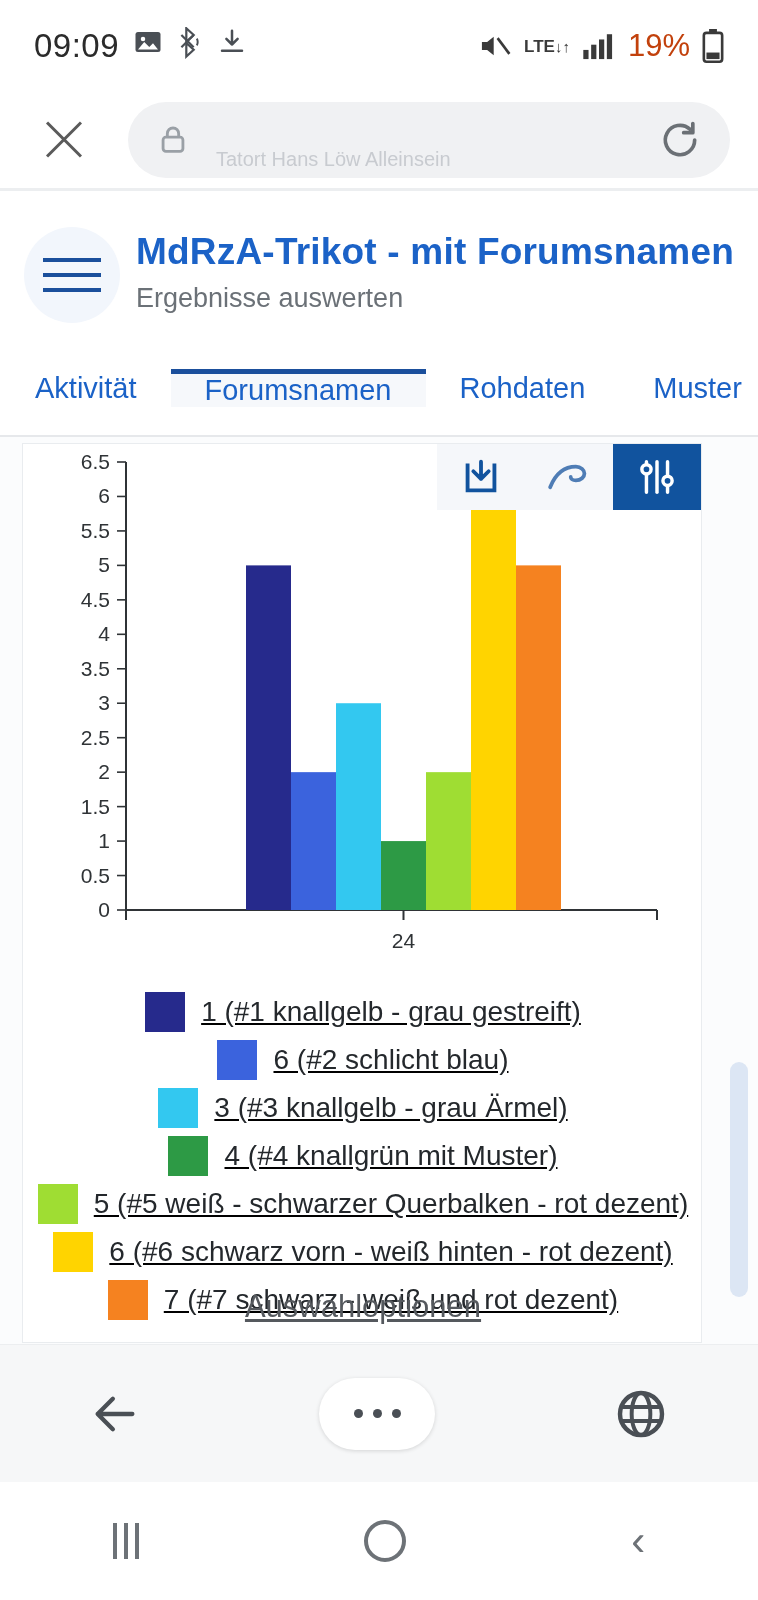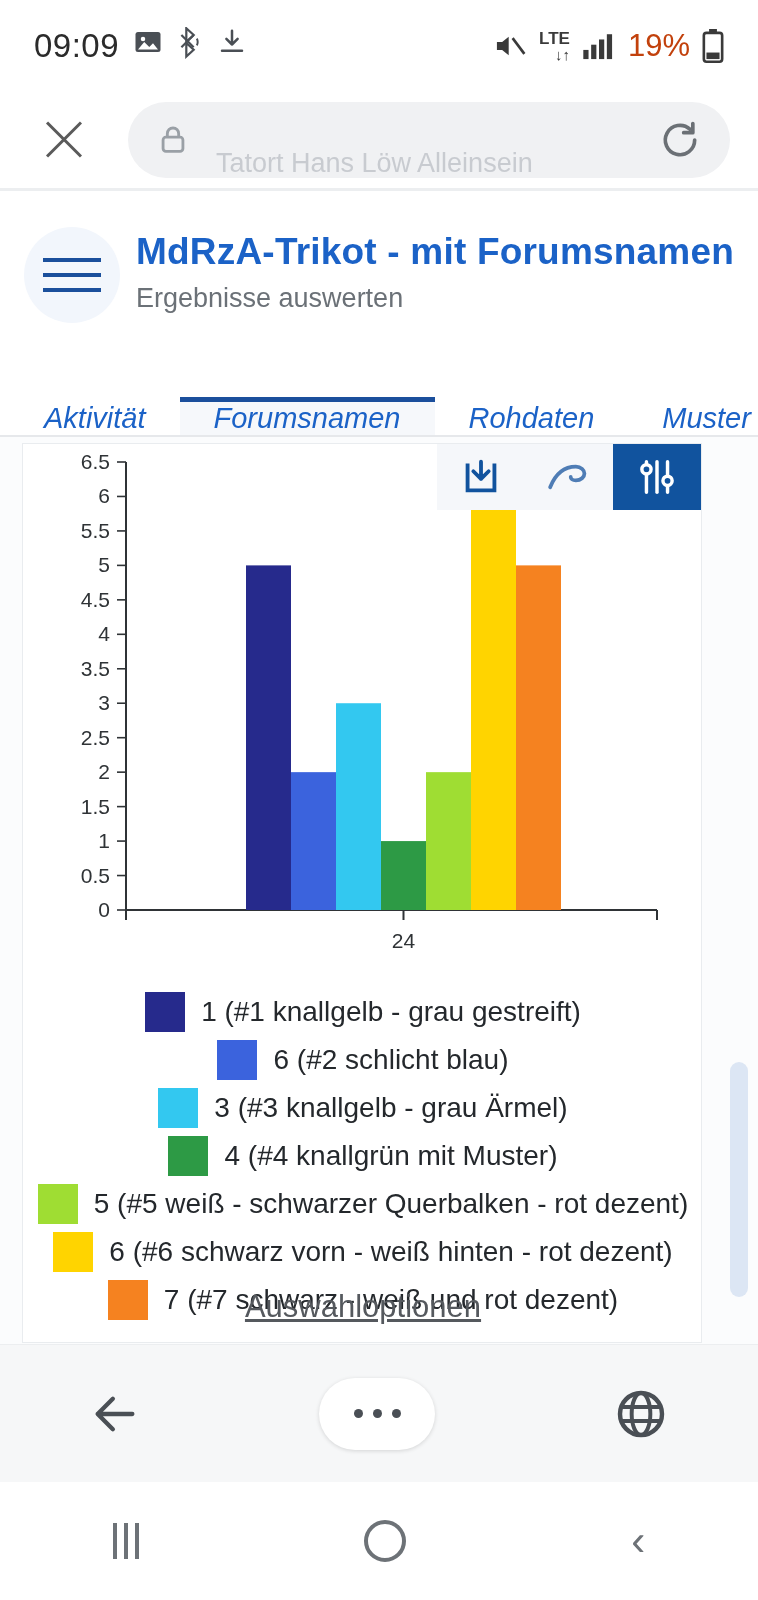--- a/index.html
+++ b/index.html
@@ -46,21 +46,21 @@
     background: #f0f1f3;
     border-radius: 38px;
     display: flex; align-items: center;
     padding: 0 28px;
     position: relative;
     overflow: hidden;
   }
   .urlfield .lock { width: 34px; height: 34px; flex: 0 0 auto; }
   .url-text {
     position: absolute; left: 88px; top: 46px;
-    font-size: 27px; color: #c8cbd0; white-space: nowrap;
+    font-size: 20px; color: #c8cbd0; white-space: nowrap;
   }
   .reload { margin-left: auto; width: 44px; height: 44px; flex: 0 0 auto; }
 
   .page-divider { height: 3px; background: #eceef0; }
 
   
   .page {
     background: #ffffff;
     padding: 0 0 0 0;
   }
@@ -78,25 +78,24 @@
   .menu-circle span { display: block; width: 58px; height: 4px; background: #1a4f9c; }
   .header-text { margin-left: 16px; padding-top: 8px; }
   .doc-title {
     font-size: 37px; color: #1b62c7; font-weight: 600; letter-spacing: .2px;
     white-space: nowrap;
   }
   .doc-sub { margin-top: 10px; font-size: 27px; color: #6b7177; }
 
   
   .tabs {
-    display: flex; align-items: flex-end;
+    display: flex; align-items: center;
     border-bottom: 2px solid #e6e8eb;
     height: 96px;
-    padding-left: 10px;
-    font-style: italic;
+    padding-left: 1px;
   }
   .tab {
     display: flex; align-items: center; justify-content: center;
     font-size: 29px; color: #1b62c7;
     padding: 0 34px;
     position: relative;
     white-space: nowrap;
   }
   .tab.active {
     background: #f6f8fb;
@@ -131,21 +130,21 @@
 
   .plot {
     position: absolute; left: 0; top: 0; width: 680px; height: 560px;
   }
 
   
   .legend {
     position: absolute; left: 0; top: 548px; width: 680px;
     display: flex; flex-direction: column; align-items: center; gap: 8px;
   }
-  .legend-row { display: flex; align-items: center; gap: 16px; }
+  .legend-row { display: flex; align-items: center; gap: 16px; text-decoration: underline; }
   .legend-swatch { width: 40px; height: 40px; flex: 0 0 auto; }
   .legend-label { font-size: 28px; color: #24282c; white-space: nowrap; }
 
   .auswahl {
     position: absolute; left: 0; top: 845px; width: 680px;
     text-align: center; font-size: 31px; color: #55595e; text-decoration: underline;
   }
 
   .side-scroll {
     position: absolute; right: 10px; top: 625px;
@@ -210,21 +209,21 @@
           </svg>
       </span>
     </div>
     <div class="status-right">
       <span class="sicon">
         <svg width="34" height="30" viewBox="0 0 26 22">
             <path d="M3 8h4l5-4v14l-5-4H3z" fill="#3a3a3a"></path>
             <path d="M15 5l9 12" stroke="#3a3a3a" stroke-width="2"></path>
           </svg>
       </span>
-      <span class="sicon" style="display:flex;flex-direction:column;align-items:flex-end;line-height:1;">
+      <span class="sicon" style="display:flex;flex-direction:row;align-items:center;line-height:1;">
         <span style="font-size:17px;font-weight:700;color:#3a3a3a;">LTE</span>
         <span style="font-size:15px;color:#3a3a3a;">↓↑</span>
       </span>
       <span class="sicon">
         <svg width="34" height="30" viewBox="0 0 26 22">
             <rect x="1" y="14" width="4" height="7" fill="#3a3a3a"></rect>
             <rect x="7" y="10" width="4" height="11" fill="#3a3a3a"></rect>
             <rect x="13" y="6" width="4" height="15" fill="#3a3a3a"></rect>
             <rect x="19" y="2" width="4" height="19" fill="#3a3a3a"></rect>
           </svg>

